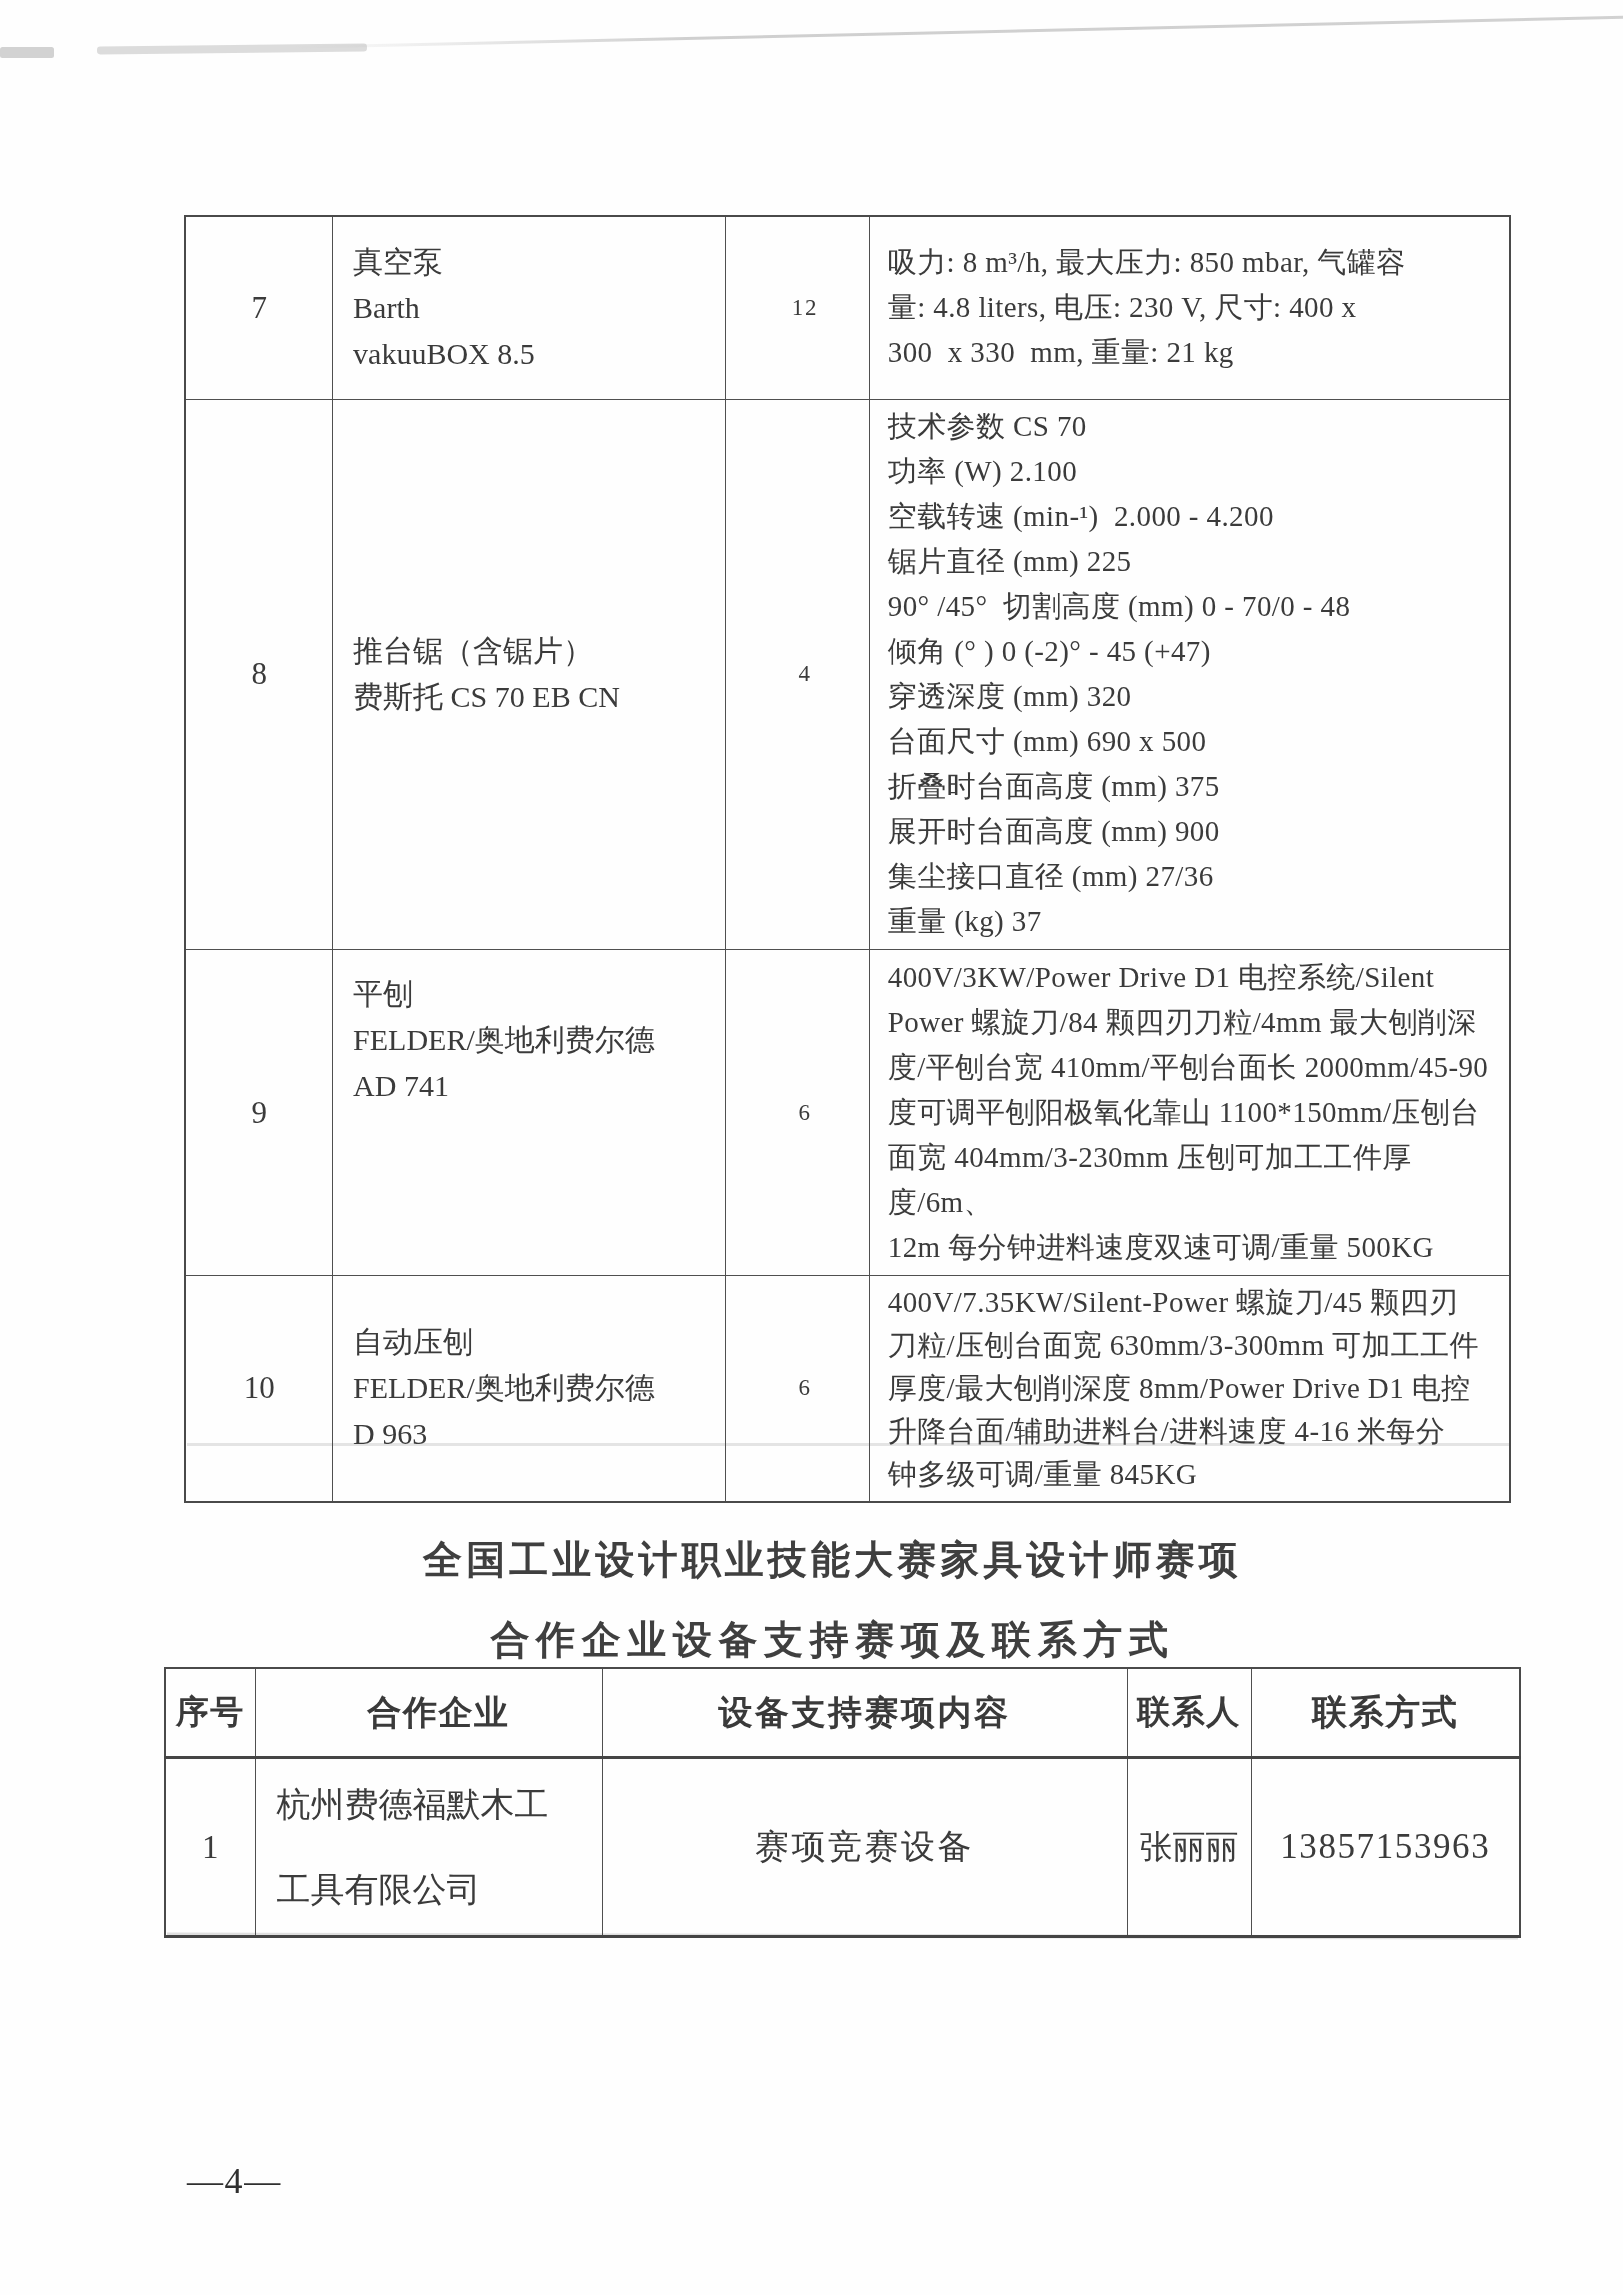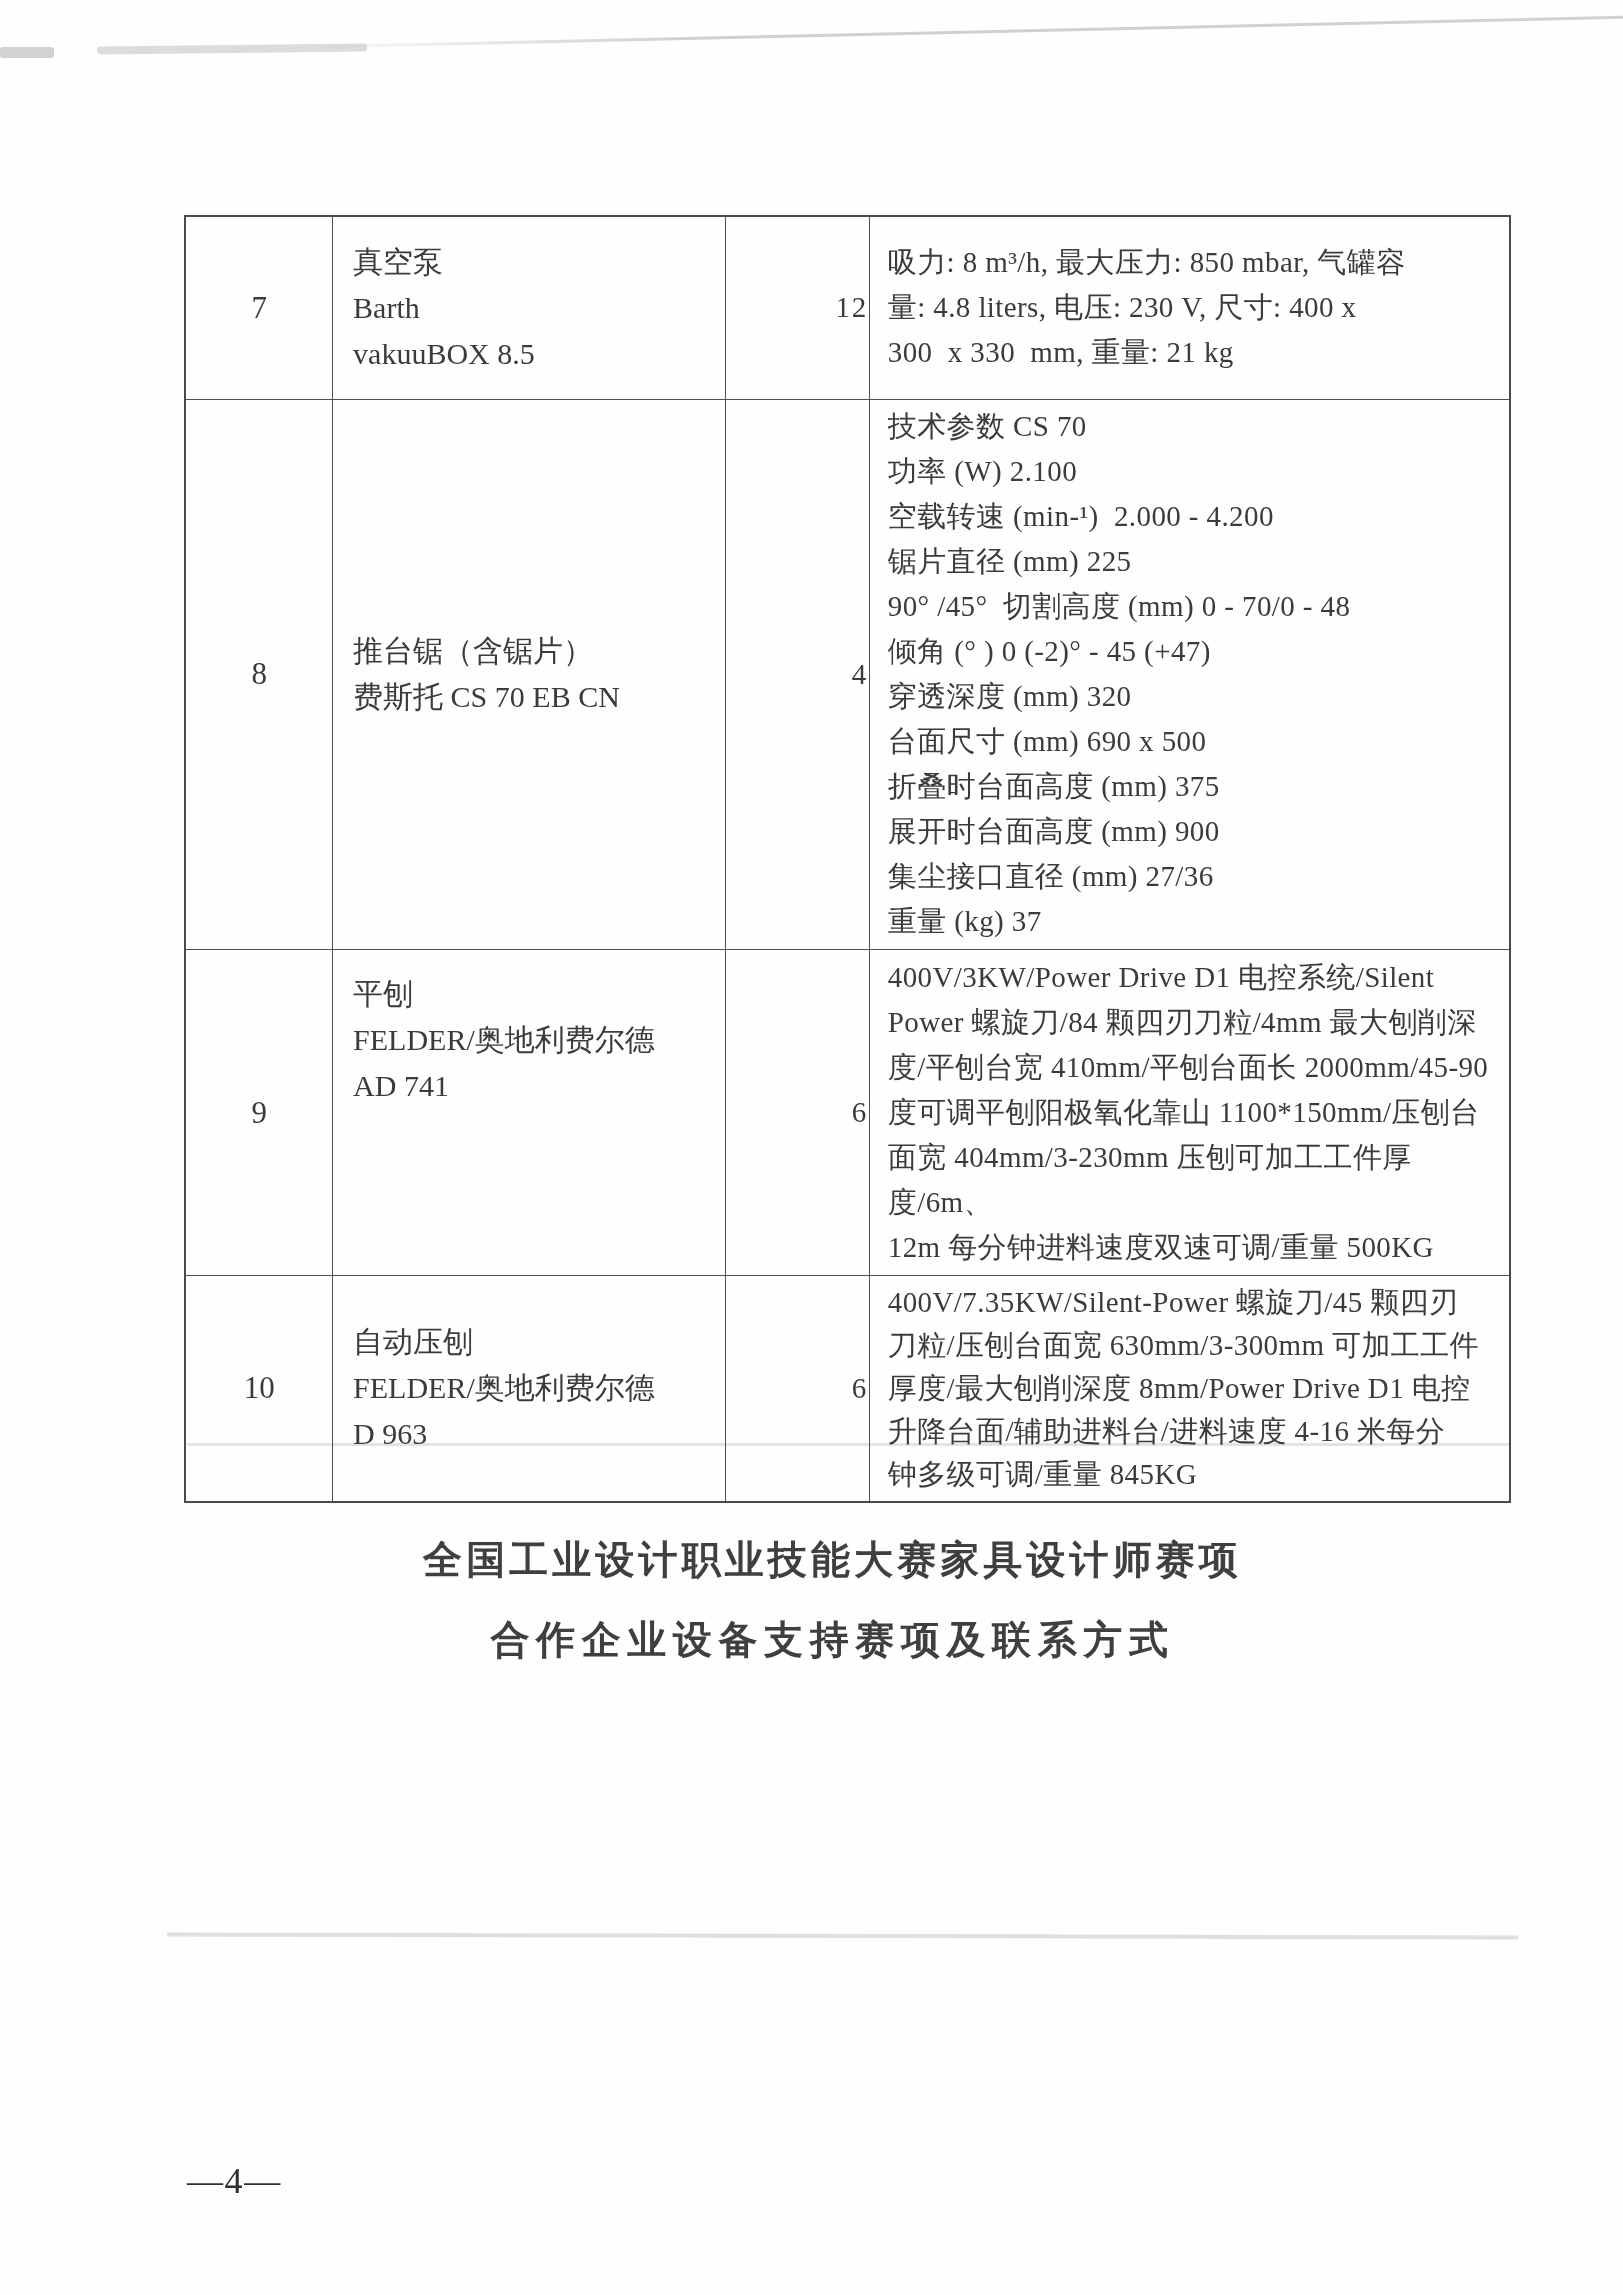--- a/index.html
+++ b/index.html
@@ -22,21 +22,21 @@
   .smear-2 { left:167px; top:1934px; width:1351px; height:4.1px; background:#c4c4c4; opacity:.55; transform:rotate(0.12deg); }
 
   table { border-collapse:collapse; table-layout:fixed; }
   td,th { box-sizing:border-box; }
 
   
   .equip { position:absolute; left:184px; top:215px; width:1327px; border:2.5px solid #4a4a4a; }
   .equip td { border:1.6px solid #4f4f4f; vertical-align:middle; }
   .equip .c-no  { width:139px; text-align:center; font-size:31px; }
   .equip .c-name{ width:369px; padding-left:19.7px; font-size:30px; line-height:46px; white-space:pre-wrap; }
-  .equip .c-qty { width:135px; text-align:right; font-size:29px; letter-spacing:1.6px;padding-left:16px; }
+  .equip .c-qty { width:135px; text-align:center; font-size:23px; letter-spacing:1.6px;padding-left:16px; }
   .equip .c-spec{ width:602px; padding:4.9px 4.9px 4.9px 18px; font-size:29px; line-height:45px; white-space:pre-wrap; letter-spacing:0.4px; }
   .equip .r7  td { height:183px;margin-top:41px; }
   .equip .r8  td { height:547px; }
   .equip .r9  td { height:274px; }
   .equip .r10 td { height:219px; }
   .equip .r9 .c-name { vertical-align:top; padding-top:21px; }
   .equip .r10 .c-spec { line-height:43px; }
 
   
   .sec-title { position:absolute; left:0; width:1624px; text-align:center;
@@ -123,17 +123,36 @@
 厚度/最大刨削深度 8mm/Power Drive D1 电控
 升降台面/辅助进料台/进料速度 4-16 米每分
 钟多级可调/重量 845KG</td>
       </tr>
     </tbody>
   </table>
 
   <div class="sec-title t1">全国工业设计职业技能大赛家具设计师赛项</div>
   <div class="sec-title t2">合作企业设备支持赛项及联系方式</div>
 
+  <table class="partner">
+    <tbody>
+      <tr>
+        <th class="p-no">序号</th>
+        <th class="p-co">合作企业</th>
+        <th class="p-ct">设备支持赛项内容</th>
+        <th class="p-pe">联系人</th>
+        <th class="p-ph">联系方式</th>
+      </tr>
+      <tr>
+        <td class="p-no">1</td>
+        <td class="p-co">杭州费德福默木工
+工具有限公司</td>
+        <td class="p-ct">赛项竞赛设备</td>
+        <td class="p-pe">张丽丽</td>
+        <td class="p-ph">13857153963</td>
+      </tr>
+    </tbody>
+  </table>
 
   <div class="page-no">—4—</div>
 
 </div>
 
 
 </body></html>

